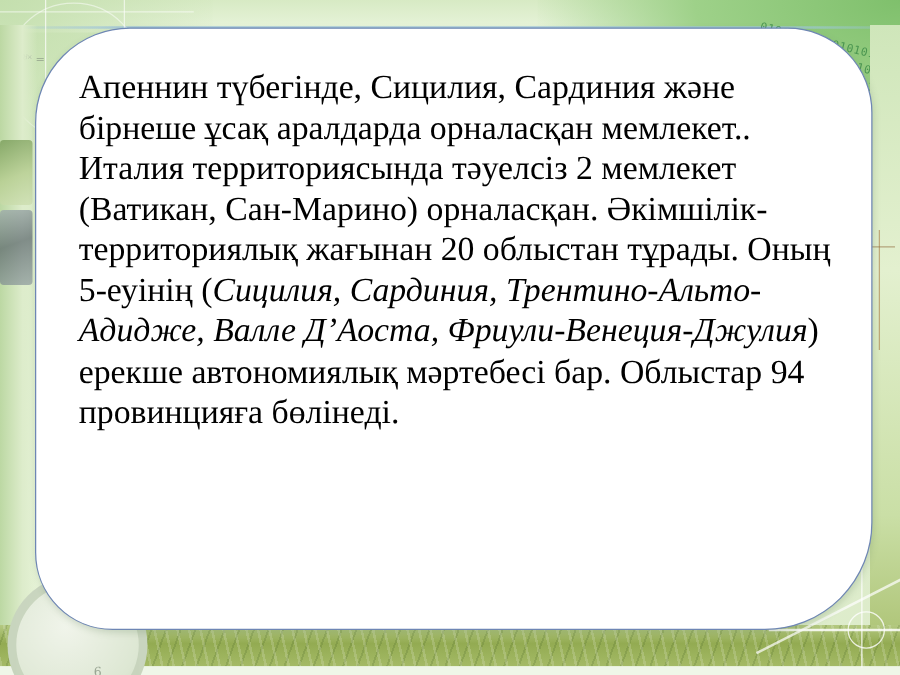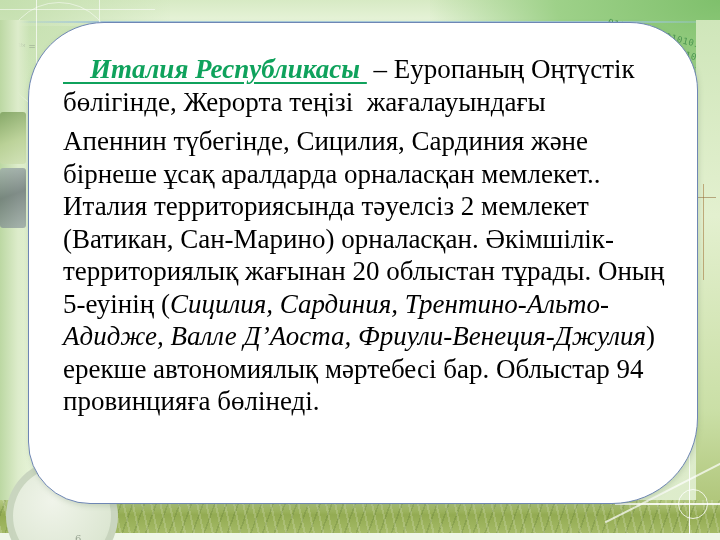--- a/index.html
+++ b/index.html
@@ -99,17 +99,16 @@
   <div class="compass">
     <span class="compass-digit">6</span>
   </div>
   <div class="draft-v"></div>
   <div class="draft-h"></div>
   <div class="draft-diag"></div>
   <div class="draft-circle"></div>
 
   <div class="card">
     <div class="text-block">
-        <p class="para"><span class="seg-title">&nbsp;&nbsp;&nbsp;&nbsp;Италия Республикасы&nbsp;</span><span class="seg-normal"> – Еуропаның Оңтүстік бөлігінде, Жерорта теңізі&nbsp; жағалауындағы</span></p>
         <p class="para"><span class="seg-normal">Апеннин түбегінде, Сицилия, Сардиния және бірнеше ұсақ аралдарда орналасқан мемлекет.. Италия территориясында тәуелсіз 2 мемлекет (Ватикан, Сан-Марино) орналасқан. Әкімшілік-территориялық жағынан 20 облыстан тұрады. Оның 5-еуінің (</span><span class="seg-italic">Сицилия, Сардиния, Трентино-Альто-Адидже, Валле Д’Аоста, Фриули-Венеция-Джулия</span><span class="seg-normal">) ерекше автономиялық мәртебесі бар. Облыстар 94 провинцияға бөлінеді.</span></p>
       </div>
   </div>
 </div>
 
 </body></html>

